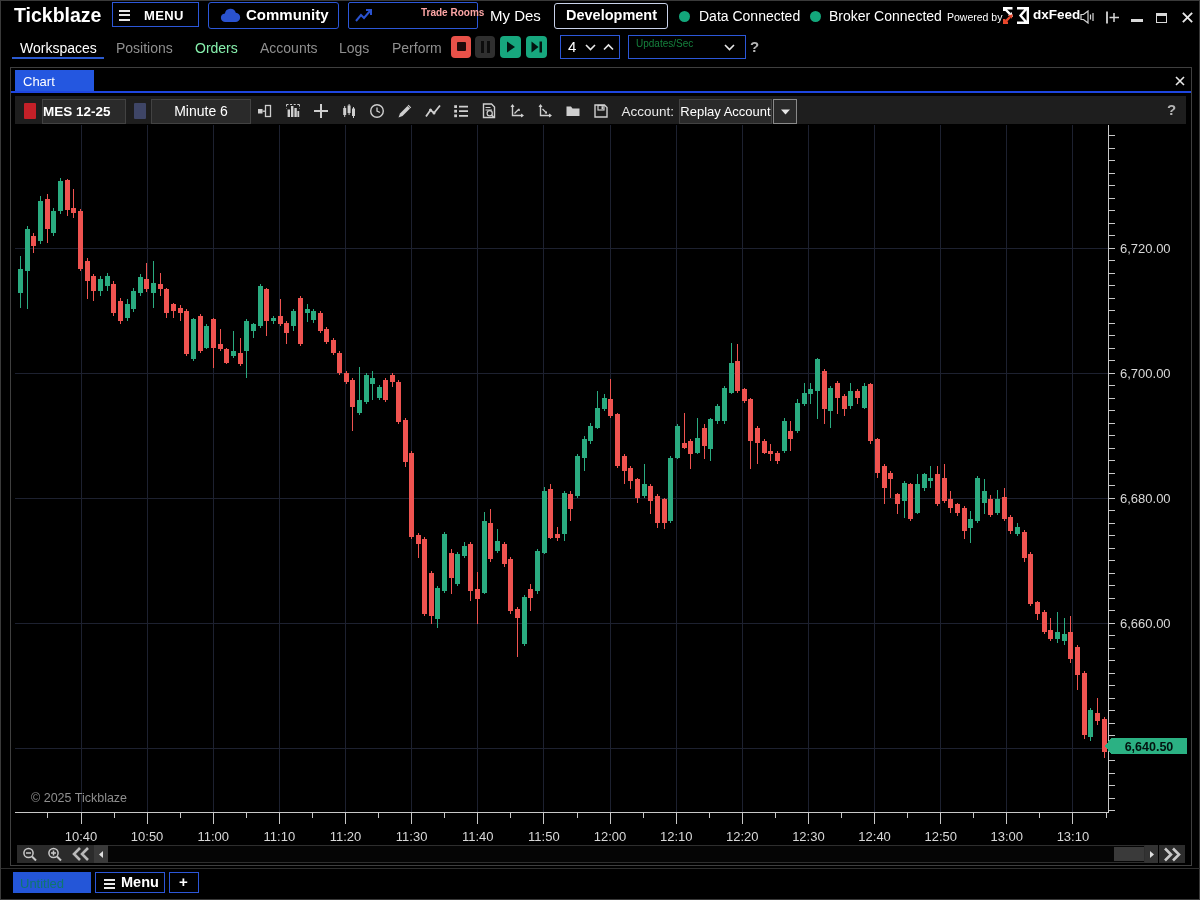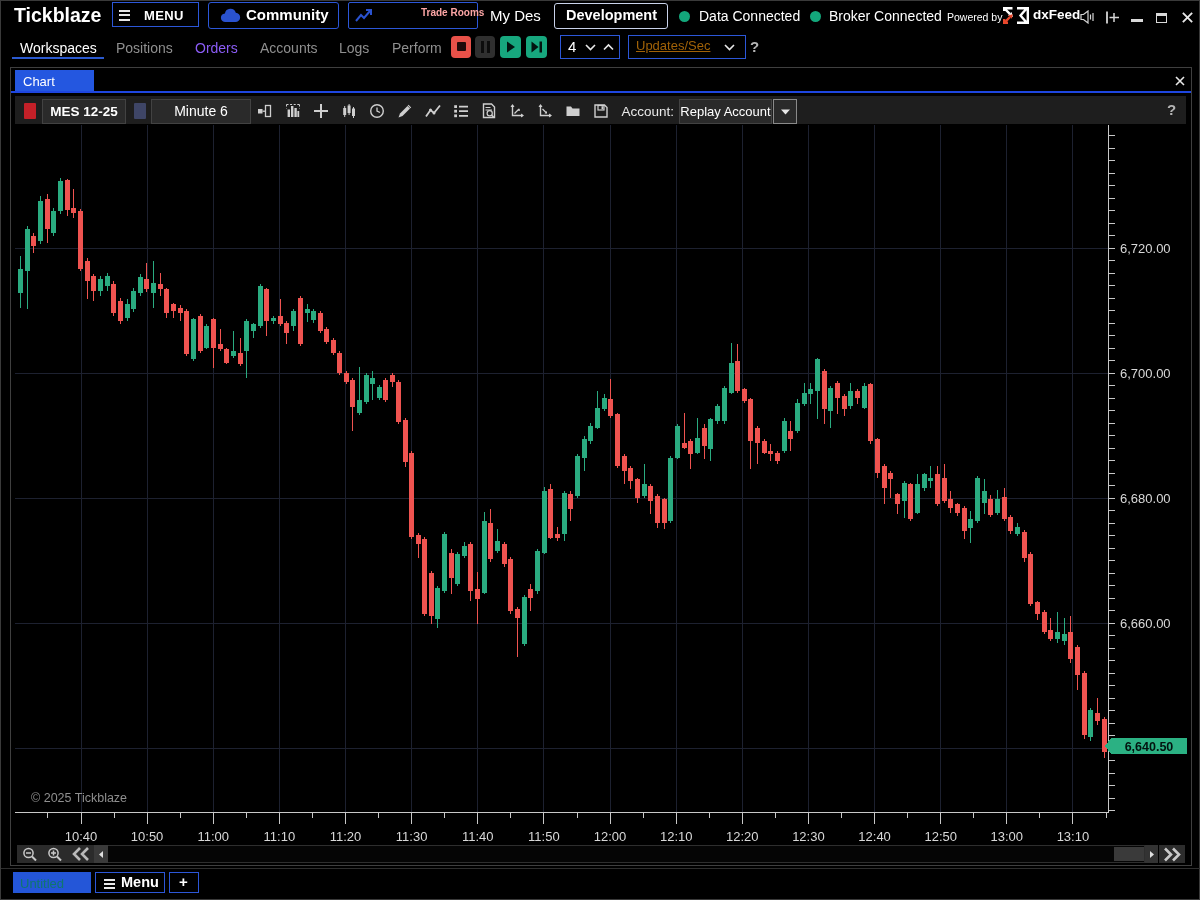--- a/index.html
+++ b/index.html
@@ -67,21 +67,21 @@
   </svg>
   <div class="abs" style="left:1130px;top:18px;width:12px;height:2.5px;background:#d9d9d9;"></div>
   <div class="abs" style="left:1155px;top:11.5px;width:11px;height:10.5px;border:1.5px solid #d9d9d9;border-top-width:3px;"></div>
   <svg class="abs" style="left:1180px;top:10px" width="13" height="13" viewBox="0 0 14 14">
     <path d="M2 2 L12 12 M12 2 L2 12" stroke="#e8e8e8" stroke-width="2"></path>
   </svg>
 
   <div class="abs" style="left:19px;top:38.5px;font-size:14px;color:#fff;">Workspaces</div>
   <div class="abs" style="left:11px;top:56px;width:92px;height:2px;background:#2b5ad0;"></div>
   <div class="abs" style="left:115px;top:38.5px;font-size:14px;color:#8f8f8f;">Positions</div>
-  <div class="abs" style="left:194px;top:38.5px;font-size:14px;color:#8b5cf6;">Orders</div>
+  <div class="abs" style="left:194px;top:38.5px;font-size:14px;color:#86efac;">Orders</div>
   <div class="abs" style="left:259px;top:38.5px;font-size:14px;color:#8f8f8f;">Accounts</div>
   <div class="abs" style="left:338px;top:38.5px;font-size:14px;color:#8f8f8f;">Logs</div>
   <div class="abs" style="left:391px;top:38.5px;font-size:14px;color:#8f8f8f;">Perform</div>
 
   <div class="abs" style="left:450px;top:35px;width:20px;height:22px;background:#e85149;border-radius:4px;"></div>
   <div class="abs" style="left:455.5px;top:40.5px;width:9px;height:9px;background:#200a0a;border-radius:1px;"></div>
   <div class="abs" style="left:474px;top:35px;width:20px;height:22px;background:#2f2f2f;border-radius:4px;"></div>
   <div class="abs" style="left:479.5px;top:40px;width:3px;height:12px;background:#0c0c0c;"></div>
   <div class="abs" style="left:485.5px;top:40px;width:3px;height:12px;background:#0c0c0c;"></div>
   <div class="abs" style="left:499px;top:35px;width:21px;height:22px;background:#17a77e;border-radius:4px;"></div>
@@ -97,37 +97,37 @@
   <div class="abs btn-blue" style="left:559px;top:34px;width:60px;height:24px;"></div>
   <div class="abs" style="left:567px;top:37px;font-size:15px;color:#fff;">4</div>
   <svg class="abs" style="left:583px;top:42px" width="13" height="9" viewBox="0 0 13 9">
       <path d="M2 2 L6.5 6.5 L11 2" stroke="#e8e8e8" stroke-width="1.6" fill="none"></path>
     </svg>
   <svg class="abs" style="left:601px;top:42px" width="13" height="9" viewBox="0 0 13 9">
       <path d="M2 6.5 L6.5 2 L11 6.5" stroke="#e8e8e8" stroke-width="1.6" fill="none"></path>
     </svg>
 
   <div class="abs btn-blue" style="left:627px;top:34px;width:118px;height:24px;"></div>
-  <div class="abs" style="left:635px;top:37px;font-size:13px;color:#a16207;text-decoration:underline;">Updates/Sec</div>
+  <div class="abs" style="left:635px;top:37px;font-size:10px;color:#15803d;">Updates/Sec</div>
   <svg class="abs" style="left:722px;top:42px" width="13" height="9" viewBox="0 0 13 9">
       <path d="M2 2 L6.5 6.5 L11 2" stroke="#e8e8e8" stroke-width="1.6" fill="none"></path>
     </svg>
   <div class="abs" style="left:749px;top:37px;font-size:15px;font-weight:bold;color:#b5b5b5;">?</div>
 
   <div class="abs" style="left:9px;top:66px;width:1182px;height:799px;border:1px solid #3f3f3f;background:#000;"></div>
   <div class="abs" style="left:14px;top:69px;width:79px;height:21px;background:#2457e0;"></div>
   <div class="abs" style="left:22px;top:73px;font-size:13px;color:#fff;">Chart</div>
   <div class="abs" style="left:10px;top:90px;width:1180px;height:2px;background:#1e46e0;"></div>
   <svg class="abs" style="left:1173px;top:74px" width="12" height="12" viewBox="0 0 12 12">
       <path d="M2 2 L10 10 M10 2 L2 10" stroke="#e8e8e8" stroke-width="1.6"></path>
     </svg>
 
   <div class="abs" style="left:14px;top:95px;width:1171px;height:28px;background:#1e1e1e;"></div>
   <div class="abs" style="left:23px;top:102px;width:12px;height:16px;background:#c32028;border-radius:1px;"></div>
-  <div class="abs tbx" style="left:41px;top:98px;width:84px;height:25px;font-size:13.5px;font-weight:bold;text-align:center;line-height:23px;">MES 12-25</div>
+  <div class="abs tbx" style="left:41px;top:98px;width:84px;height:25px;font-size:13.5px;font-weight:bold;text-align:left;line-height:23px;">MES 12-25</div>
   <div class="abs" style="left:133px;top:102px;width:12px;height:16px;background:#3e4566;border-radius:1px;"></div>
   <div class="abs tbx" style="left:150px;top:98px;width:100px;height:25px;font-size:14px;text-align:center;line-height:23px;">Minute 6</div>
   <svg class="abs" style="left:256px;top:102px" width="16" height="16" viewBox="0 0 16 16">
       <rect x="8.5" y="2.5" width="5" height="11" fill="none" stroke="#cfcfcf" stroke-width="1.3"></rect>
       <rect x="1" y="6" width="4.5" height="4.5" fill="#cfcfcf"></rect>
       <line x1="5.5" y1="8.2" x2="8.5" y2="8.2" stroke="#cfcfcf" stroke-width="1.3"></line>
     </svg>
   <svg class="abs" style="left:284px;top:102px" width="16" height="16" viewBox="0 0 16 16">
       <rect x="2.6" y="6.5" width="2.4" height="7.5" fill="#cfcfcf"></rect>
       <rect x="6" y="3" width="2.4" height="11" fill="#cfcfcf"></rect>

